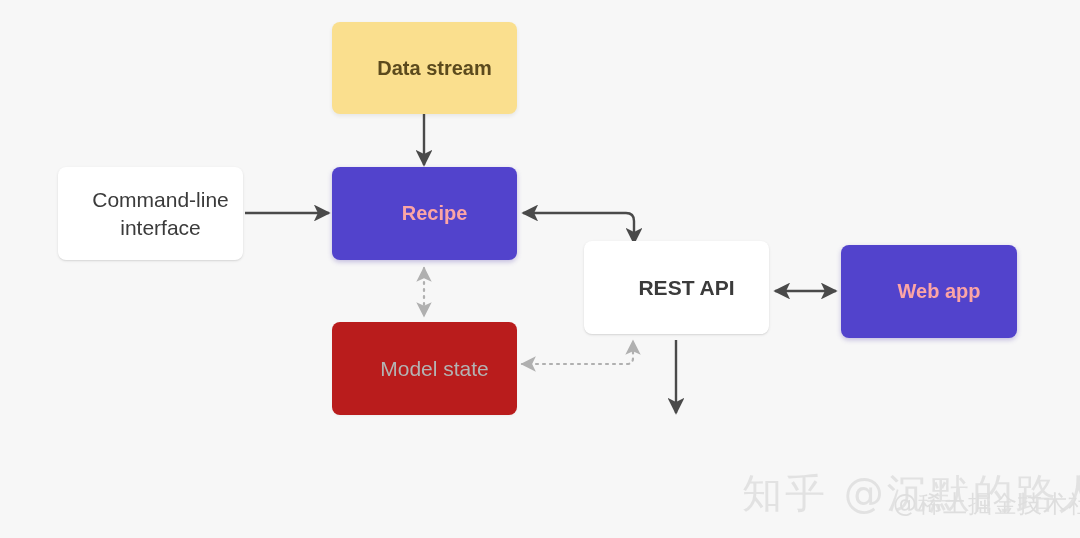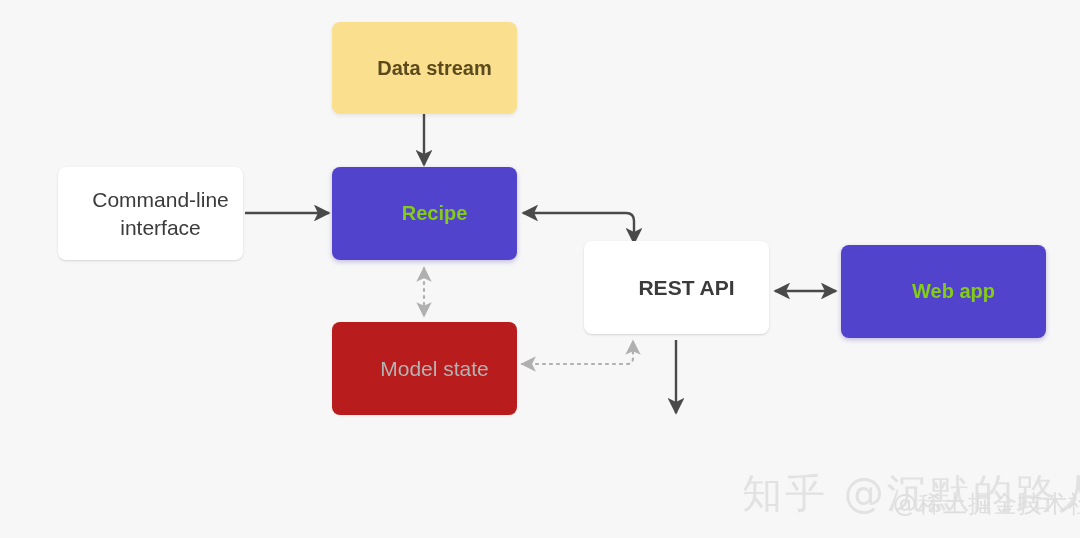--- a/index.html
+++ b/index.html
@@ -37,21 +37,21 @@
   
   .node.plain {
     background: #ffffff;
     color: #3b3b3b;
     font-size: 21px;
     font-weight: 400;
     box-shadow: 0 1px 3px rgba(0,0,0,0.10), 0 1px 1px rgba(0,0,0,0.05);
   }
   .node.accent {
     background: #5243cc;
-    color: #84cc16;
+    color: #fca5a5;
     font-size: 20px;
     font-weight: 700;
     box-shadow: 0 2px 5px rgba(60,40,160,0.28);
     text-align: right;
   }
   .node.warn {
     background: #fadf8e;
     color: #5b4a1d;
     font-size: 20px;
     font-weight: 700;
@@ -151,21 +151,21 @@
   </div>
 
   <div class="node accent" style="left:332px; top:167px; width:185px; height:93px;">
     <span class="node-label">Recipe</span>
   </div>
 
   <div class="node plain" style="left:584px; top:241px; width:185px; height:93px;font-weight:bold;">
     <span class="node-label">REST API</span>
   </div>
 
-  <div class="node accent" style="left:841px; top:245px; width:205px; height:93px;">
+  <div class="node accent" style="left:841px; top:245px; width:176px; height:93px;">
     <span class="node-label">Web app</span>
   </div>
 
   <div class="node muted" style="left:332px; top:322px; width:185px; height:93px;">
     <span class="node-label">Model state</span>
   </div>
 
 
   <div class="watermark primary">知乎 @沉默的路人甲</div>
   <div class="watermark secondary">@稀土掘金技术社区</div>

